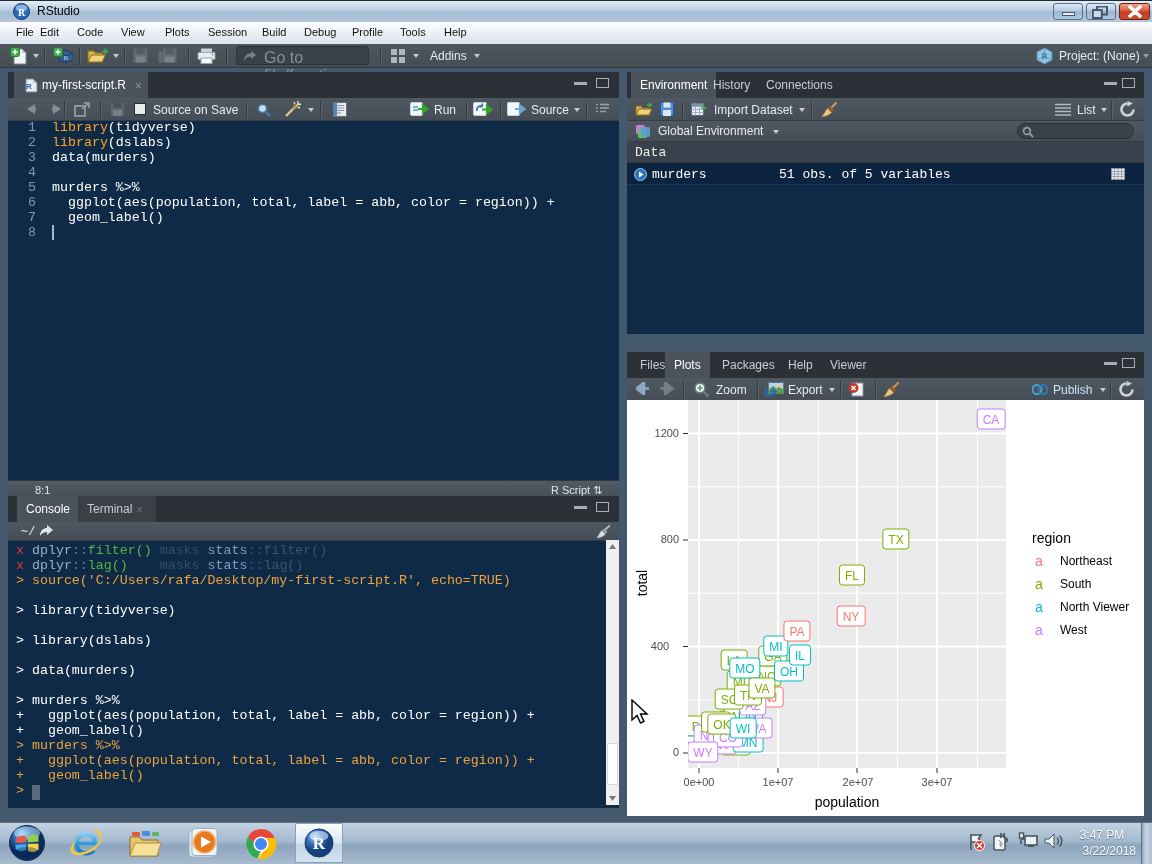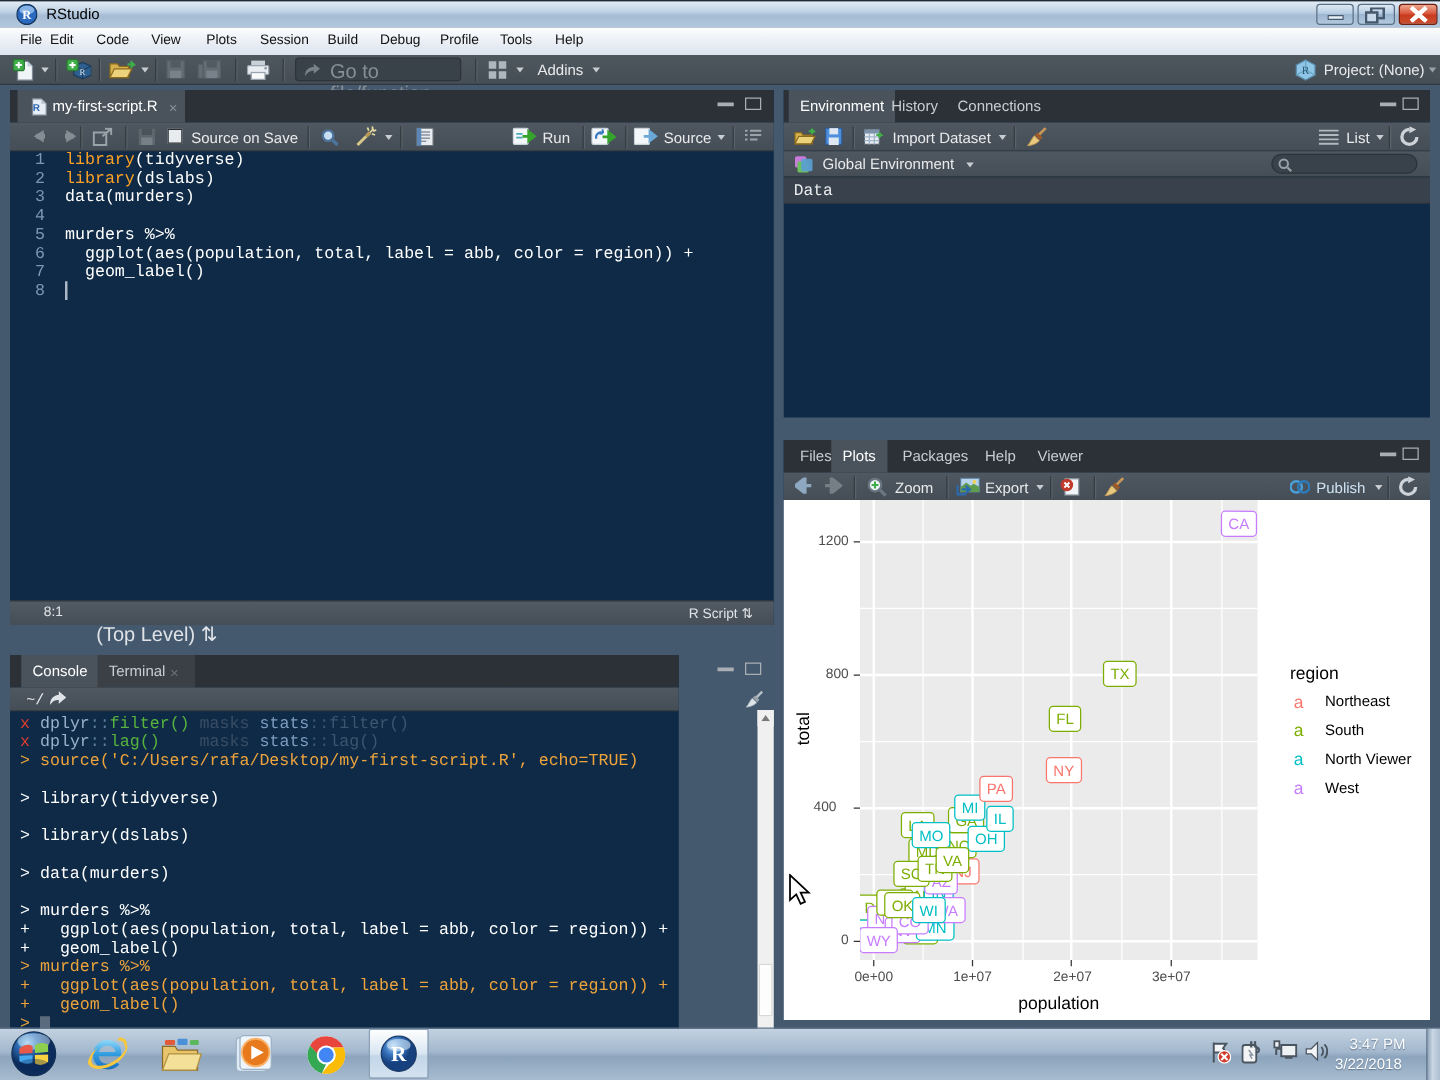--- a/index.html
+++ b/index.html
@@ -232,21 +232,21 @@
   geom_label()
 </div>
   <div class="abs" style="left:44px;top:153px;width:2px;height:15px;background:#a9b7c6"></div>
   <div class="abs" style="left:0;top:408px;width:611px;height:20px;background:linear-gradient(#525b64,#454e57);border-top:1px solid #31373d">
     <div class="abs" style="left:27px;top:3px;font-size:11px;color:#dfe3e7">8:1</div>
     <div class="abs" style="left:69px;top:17px;font-size:16px;color:#dfe3e7">(Top Level)  ⇅</div>
     <div class="abs" style="left:543px;top:3px;font-size:11px;color:#dfe3e7">R Script ⇅</div>
   </div>
 </div>
 
-<div class="pane" id="conpane" style="left:8px;top:524px;width:535px;height:312px">
+<div class="pane" id="conpane" style="left:8px;top:496px;width:611px;height:312px">
   <div class="tabbar">
     <div class="tab active" style="left:9px">Console</div>
     <div class="tab" style="left:70px;padding-right:24px;background:#3a4046">Terminal</div>
     <div class="abs" style="left:128px;top:7px;color:#6a7278;font-size:12px">×</div>
     <div class="minmax" style="left:566px"></div>
     <div class="minmax2" style="left:588px"></div>
   </div>
   <div class="toolrow" style="top:26px;height:19px">
     <div class="abs mono" style="left:13px;top:3px;font-size:12px;color:#e8eaec">~/</div>
     <svg class="abs" style="left:30px;top:2px" width="17" height="14" viewBox="0 0 17 14">
@@ -342,20 +342,32 @@
         <rect x="6" y="3" width="9" height="10" rx="1.5" fill="#5a9fd4" opacity=".92"></rect>
       </svg>
     <div class="tbtext" style="left:31px;top:3px">Global Environment</div>
     <div class="caret" style="left:146px;top:9px"></div>
     <div class="abs" style="left:390px;top:2px;width:117px;height:16px;background:#39424b;border:1px solid #2b3239;border-radius:8px">
       <svg class="abs" style="left:4px;top:2px" width="12" height="12" viewBox="0 0 12 12">
           <circle cx="5" cy="5" r="3.4" fill="none" stroke="#98a0a8" stroke-width="1.6"></circle>
           <path d="M8 8 L11 11" stroke="#98a0a8" stroke-width="1.8"></path>
         </svg>
     </div>
+  </div>
+  <div class="abs" style="left:0;top:91px;width:517px;height:22px;background:#0c2440;border-bottom:1px solid #1c3a5e">
+    <svg class="abs" style="left:7px;top:5px" width="13" height="13" viewBox="0 0 13 13">
+        <circle cx="6.5" cy="6.5" r="6" fill="#2d74c4" stroke="#9cc"></circle>
+        <path d="M5 3.5 L9.5 6.5 L5 9.5 z" fill="#fff"></path>
+      </svg>
+    <div class="abs mono" style="left:25px;top:4px;font-size:13px;color:#fff">murders</div>
+    <div class="abs mono" style="left:152px;top:4px;font-size:13px;color:#fff">51 obs. of 5 variables</div>
+    <svg class="abs" style="left:484px;top:5px" width="14" height="12" viewBox="0 0 14 12">
+        <rect x="0.5" y="0.5" width="13" height="11" fill="#e8eef4" stroke="#8a949e"></rect>
+        <path d="M0.5 3.5 h13 M0.5 6 h13 M0.5 8.5 h13 M3.5 0.5 v11 M7 0.5 v11 M10.5 0.5 v11" stroke="#8a949e" stroke-width=".8"></path>
+      </svg>
   </div>
 </div>
 
 <div class="pane" id="plotpane" style="left:627px;top:352px;width:517px;height:464px">
   <div class="tabbar">
     <div class="tab" style="left:4px">Files</div>
     <div class="tab active" style="left:38px">Plots</div>
     <div class="tab" style="left:86px">Packages</div>
     <div class="tab" style="left:152px">Help</div>
     <div class="tab" style="left:194px">Viewer</div>
@@ -573,14 +585,14 @@
     <rect x="7" y="4" width="12" height="9" fill="#eef1f4" stroke="#4a5560" stroke-width="1.6"></rect>
     <rect x="10" y="13" width="6" height="2" fill="#4a5560"></rect>
     <path d="M3 12 V7 M3 7 h4" stroke="#4a5560" stroke-width="1.6" fill="none"></path>
     <rect x="1.5" y="1" width="4" height="5" fill="#eef1f4" stroke="#4a5560" stroke-width="1.4"></rect>
   </svg>
 <svg class="abs" style="left:1044px;top:831px" width="20" height="20" viewBox="0 0 20 20">
     <path d="M1 8 h4 l5 -5 v14 l-5 -5 h-4 z" fill="#f2f4f6" stroke="#4a5560"></path>
     <path d="M13 6.5 C15 8 15 12 13 13.5 M15.5 4.5 C18.5 7 18.5 13 15.5 15.5" fill="none" stroke="#4a5560" stroke-width="1.5"></path>
   </svg>
 <div class="abs" style="left:1072px;top:828px;width:60px;font-size:12px;color:#fff;text-align:center;text-shadow:0 1px 1px #5a708a">3:47 PM</div>
-<div class="abs" style="left:1068px;top:844px;width:68px;font-size:12px;color:#fff;text-align:left;text-shadow:0 1px 1px #5a708a">3/22/2018</div>
+<div class="abs" style="left:1068px;top:844px;width:68px;font-size:12px;color:#fff;text-align:right;text-shadow:0 1px 1px #5a708a">3/22/2018</div>
 <div class="abs" style="left:1141px;top:823px;width:11px;height:41px;background:linear-gradient(90deg,#8fa3b8,#c9d6e4 40%,#aebfd1);border-left:1px solid #5d7288"></div>
 
 </body></html>

